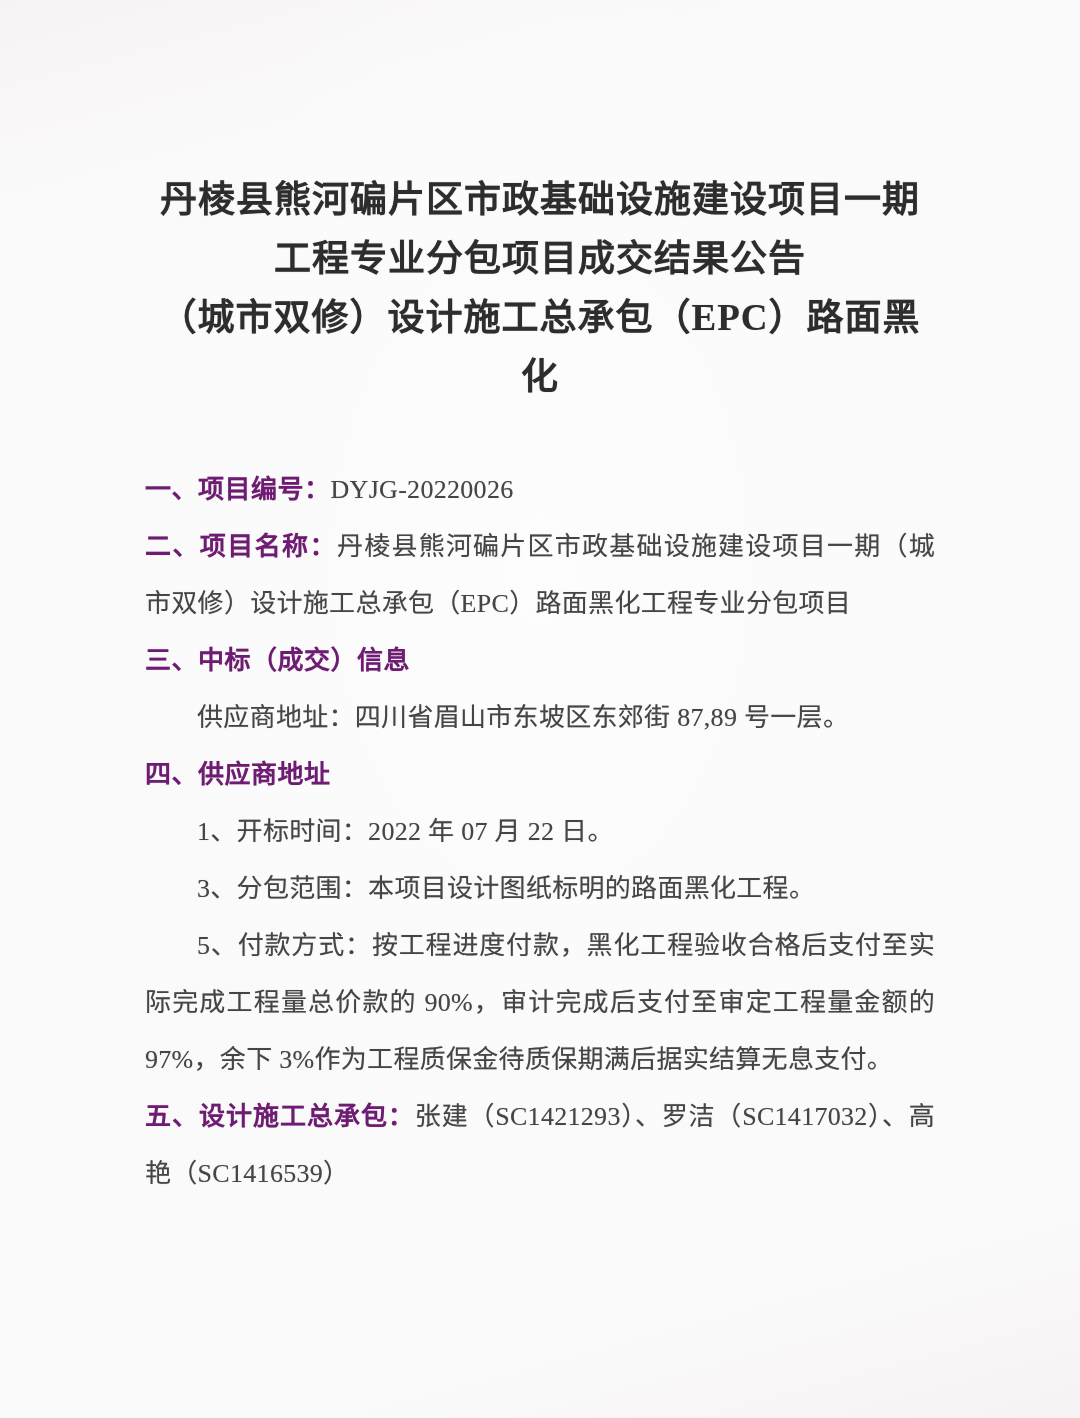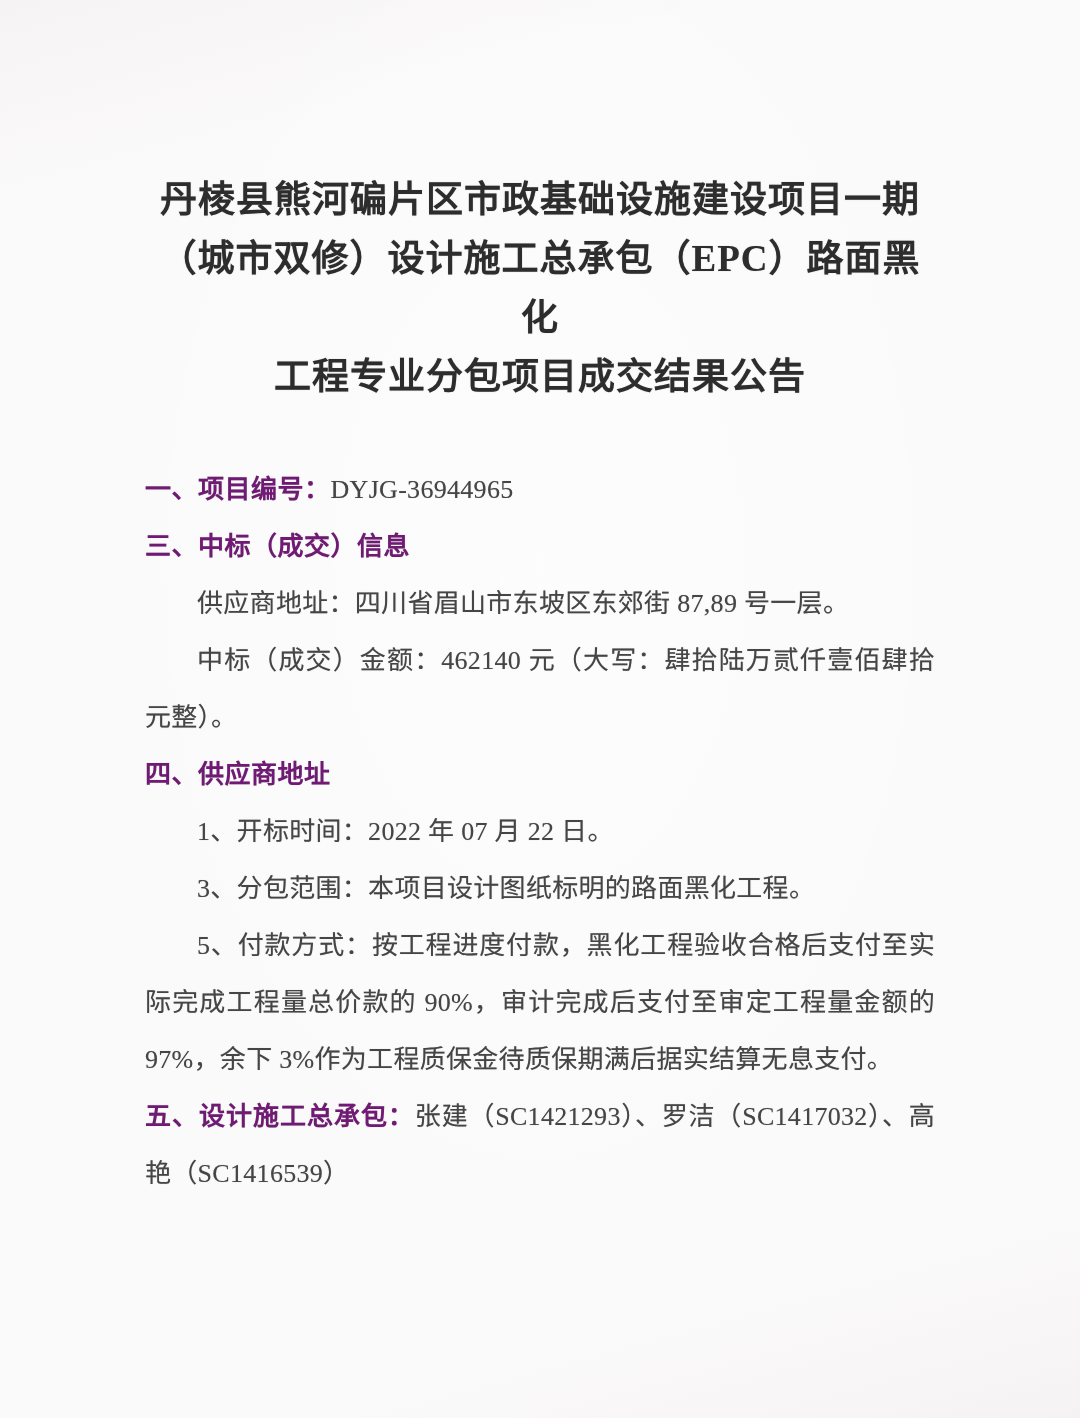--- a/index.html
+++ b/index.html
@@ -51,37 +51,39 @@
     letter-spacing: 0.5px;
   }
 </style>
 </head>
 <body>
 
 <div class="page">
 
   <h1 class="doc-title">
     <span class="title-line">丹棱县熊河碥片区市政基础设施建设项目一期</span>
+    <span class="title-line">工程专业分包项目成交结果公告</span>
     <span class="title-line">（城市双修）设计施工总承包（EPC）路面黑化</span>
-    <span class="title-line">工程专业分包项目成交结果公告</span>
   </h1>
 
   <p class="line">
-    <span class="label">一、项目编号：</span><span>DYJG-36944965</span>
+    <span class="label">一、项目编号：</span><span>DYJG-20220026</span>
   </p>
 
+  <p class="line">
+    <span class="label">二、项目名称：</span><span>丹棱县熊河碥片区市政基础设施建设项目一期（城市双修）设计施工总承包（EPC）路面黑化工程专业分包项目</span>
+  </p>
 
   <p class="line">
     <span class="label">三、中标（成交）信息</span>
   </p>
 
 
   <p class="line indent">供应商地址：四川省眉山市东坡区东郊街 87,89 号一层。</p>
 
-  <p class="line indent">中标（成交）金额：462140 元（大写：肆拾陆万贰仟壹佰肆拾元整）。</p>
 
   <p class="line">
     <span class="label">四、供应商地址</span>
   </p>
 
   <p class="line indent">1、开标时间：2022 年 07 月 22 日。</p>
 
 
   <p class="line indent">3、分包范围：本项目设计图纸标明的路面黑化工程。</p>
 

